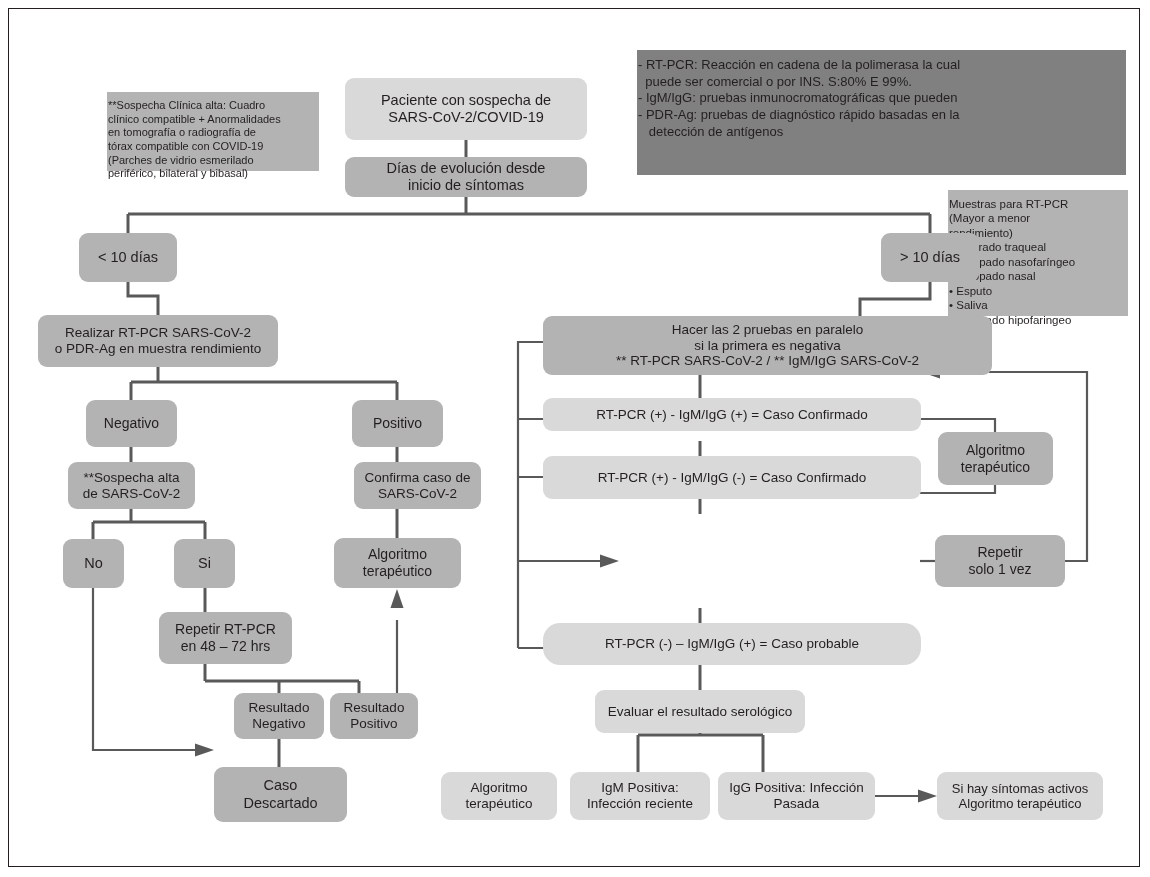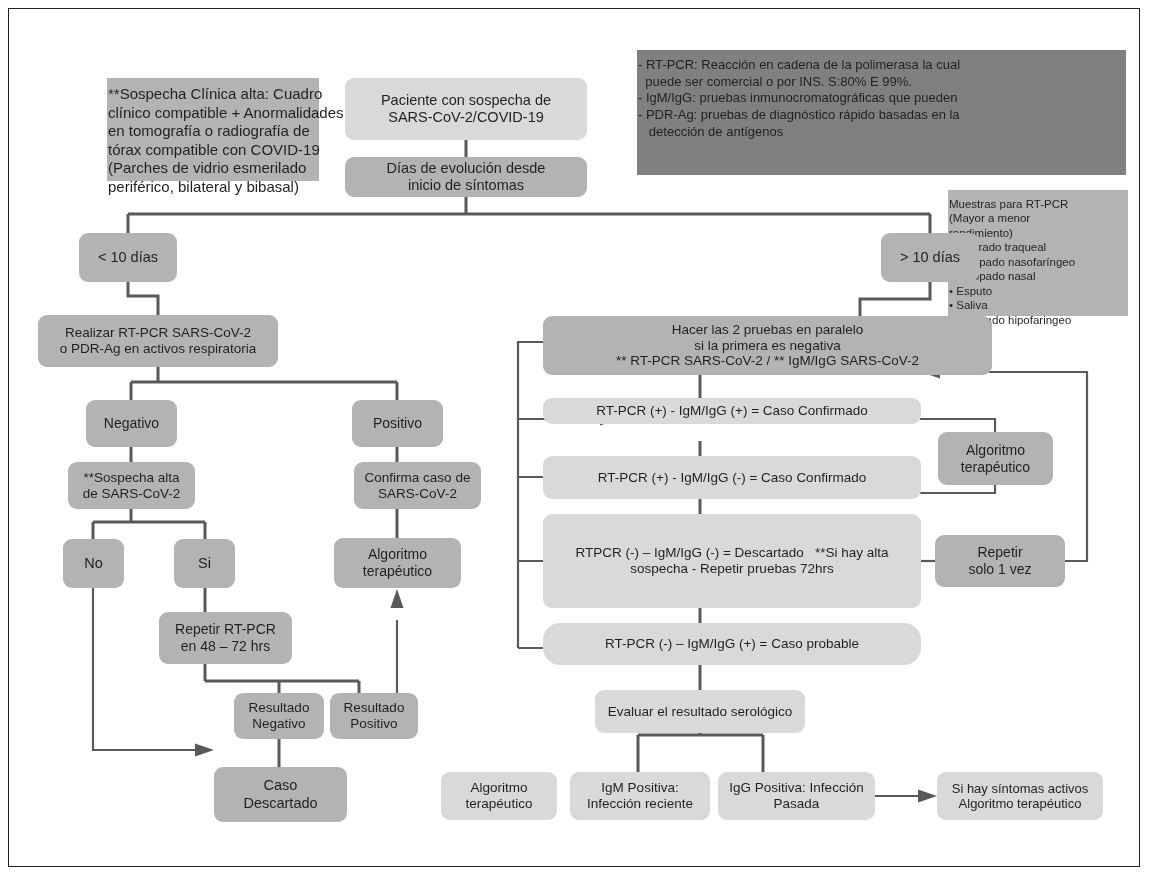--- a/index.html
+++ b/index.html
@@ -105,21 +105,21 @@
     <path class="w" d="M638,735 L638,772"></path>
     <path class="w" d="M763,735 L763,772"></path>
 
     <path class="wt" d="M660,796 L615,796"></path>
     <polygon class="ah" points="615,789.5 596,796 615,802.5"></polygon>
 
     <path class="wt" d="M875,796 L918,796"></path>
     <polygon class="ah" points="918,789.5 937,796 918,802.5"></polygon>
   </svg>
 
-  <div class="info i-mid" style="left:107px;top:78px;width:212px;height:103px;font-size:15px;">
+  <div class="info i-mid" style="left:107px;top:92px;width:212px;height:79px;font-size:11px;">
     <span class="ln">**Sospecha Clínica alta: Cuadro</span>
     <span class="ln">clínico compatible + Anormalidades</span>
     <span class="ln">en tomografía o radiografía de</span>
     <span class="ln">tórax compatible con COVID-19</span>
     <span class="ln">(Parches de vidrio esmerilado</span>
     <span class="ln">periférico, bilateral y bibasal)</span>
   </div>
 
   <div class="info i-dark" style="left:637px;top:50px;width:489px;height:125px;font-size:13px;line-height:1.28;">
     <span class="ln">- RT-PCR: Reacción en cadena de la polimerasa la cual</span>
@@ -159,21 +159,21 @@
     <span>&lt; 10 días</span>
   </div>
 
   <div class="node n-mid" style="left:881px;top:233px;width:98px;height:49px;font-size:14.5px;">
     <span>&gt; 10 días</span>
   </div>
 
   <div class="node n-mid" style="left:38px;top:315px;width:240px;height:52px;font-size:13.5px;">
     <div>
       <span class="ln">Realizar RT-PCR SARS-CoV-2</span><br>
-      <span class="ln">o PDR-Ag en activos respiratoria</span>
+      <span class="ln">o PDR-Ag en muestra rendimiento</span>
     </div>
   </div>
 
   <div class="node n-mid" style="left:86px;top:400px;width:91px;height:47px;font-size:14px;">
     <span>Negativo</span>
   </div>
 
   <div class="node n-mid" style="left:352px;top:400px;width:91px;height:47px;font-size:14px;">
     <span>Positivo</span>
   </div>
@@ -236,35 +236,28 @@
   </div>
 
   <div class="node n-mid" style="left:543px;top:316px;width:449px;height:59px;font-size:13.5px;">
     <div>
       <span class="ln">Hacer las 2 pruebas en paralelo</span><br>
       <span class="ln">si la primera es negativa</span><br>
       <span class="ln">** RT-PCR SARS-CoV-2 / ** IgM/IgG SARS-CoV-2</span>
     </div>
   </div>
 
-  <div class="node n-light" style="left:543px;top:398px;width:378px;height:26px;font-size:13.5px;">
+  <div class="node n-light" style="left:543px;top:398px;width:378px;height:33px;font-size:13.5px;">
     <span>RT-PCR (+) - IgM/IgG (+) = Caso Confirmado</span>
   </div>
 
   <div class="node n-light" style="left:543px;top:456px;width:378px;height:43px;font-size:13.5px;">
     <span>RT-PCR (+) - IgM/IgG (-) = Caso Confirmado</span>
   </div>
 
-  <div class="node n-light" style="left:543px;top:514px;width:378px;height:94px;font-size:13.5px;">
-    <div>
-      <span class="ln">RTPCR (-) – IgM/IgG (-) = Descartado</span>
-      <span class="ln" style="height:13px;">&nbsp;</span>
-      <span class="ln">**Si hay alta sospecha - Repetir pruebas 72hrs</span>
-    </div>
-  </div>
 
   <div class="node n-light" style="left:543px;top:623px;width:378px;height:42px;font-size:13.5px;border-radius:17px;">
     <span>RT-PCR (-) – IgM/IgG (+) = Caso probable</span>
   </div>
 
   <div class="node n-mid" style="left:938px;top:432px;width:115px;height:53px;font-size:14px;">
     <div>
       <span class="ln">Algoritmo</span><br>
       <span class="ln">terapéutico</span>
     </div>

